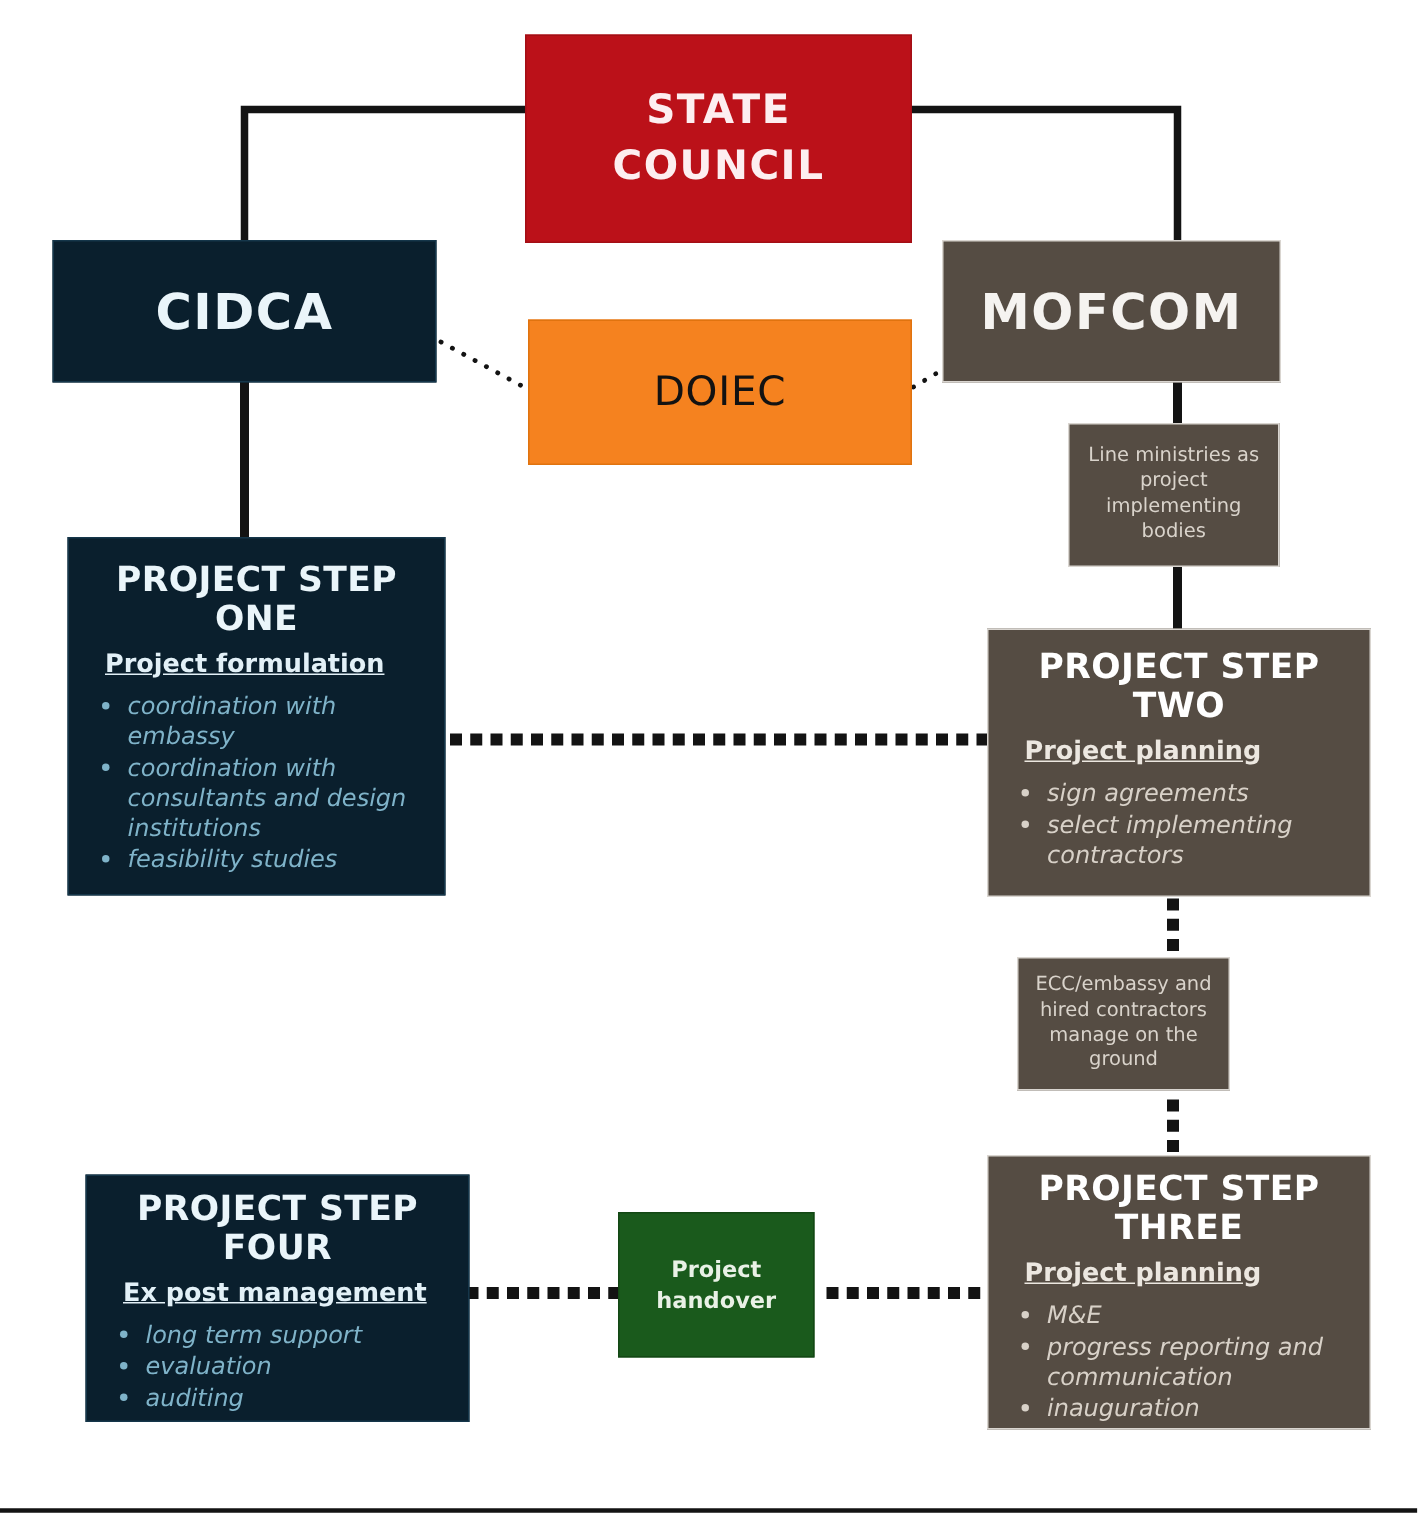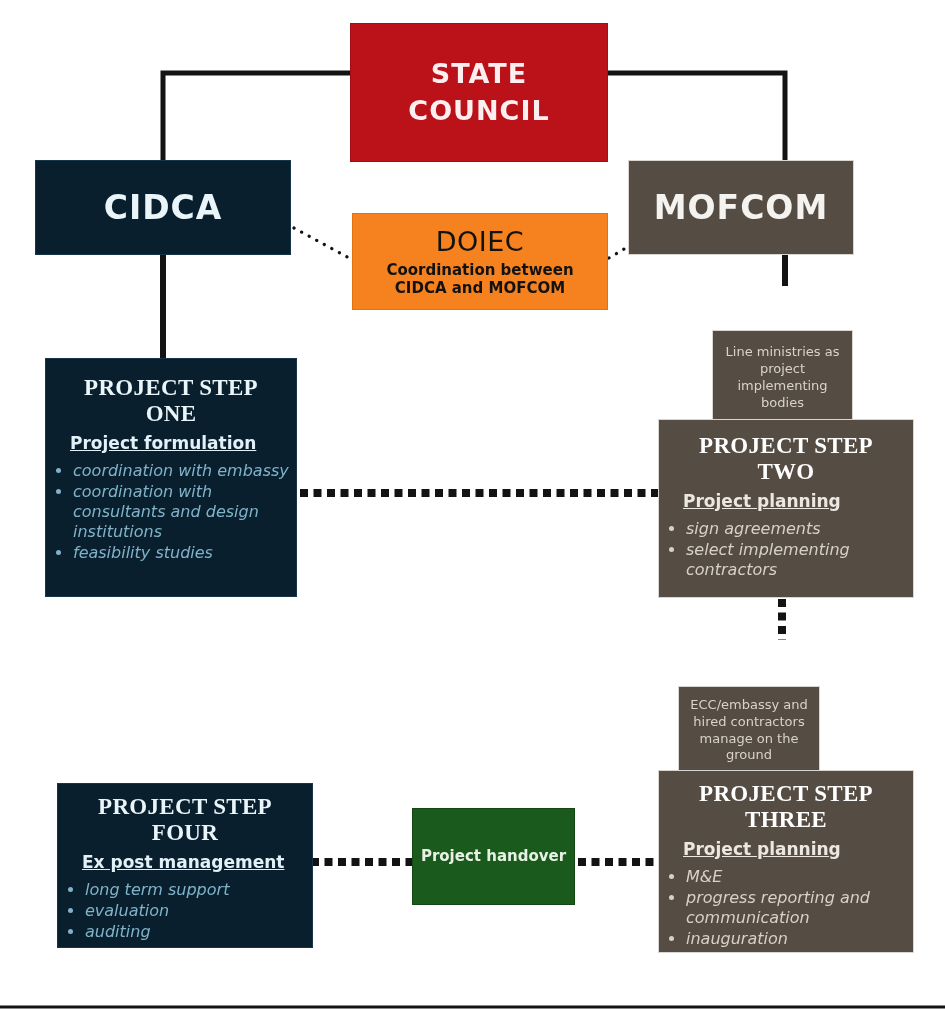--- a/index.html
+++ b/index.html
@@ -12,27 +12,27 @@
   .sc{background:#BB1119;border:1px solid #a30e15;color:#fdeef0;justify-content:center;
       font-size:27px;font-weight:bold;letter-spacing:1px;line-height:1.35;}
   .navy{background:#0A1F2D;border:1px solid #15364a;color:#eaf5fa;}
   .brown{background:#554C43;border:1px solid #d9d5d0;color:#f5f3f0;}
   .org-label{justify-content:center;font-size:33px;font-weight:bold;letter-spacing:1px;}
 
   .doiec{background:#F5821F;border:1px solid #e0730f;color:#121212;justify-content:center;}
   .doiec-title{font-size:27px;font-weight:400;letter-spacing:.5px;text-align:right;}
   .doiec-sub{font-size:15px;font-weight:bold;line-height:1.2;margin-top:4px;max-width:236px;}
 
-  .smallbox{justify-content:center;font-size:13px;line-height:1.3;padding:6px;margin-top:48px;}
+  .smallbox{justify-content:center;font-size:13px;line-height:1.3;padding:6px;}
   .smallbox.brown{color:#d9d3cb;}
 
   .stepbox{align-items:stretch;text-align:left;}
-  .step-title{text-align:center;font-size:23px;font-weight:bold;line-height:1.12;letter-spacing:.3px;font-family:Liberation Serif, serif;}
+  .step-title{text-align:center;font-size:23px;font-weight:bold;line-height:1.12;letter-spacing:.3px;}
   .step-sub{font-size:17px;font-weight:bold;text-decoration:underline;margin:6px 0 0 24px;}
-  .step-ul{margin:8px 0 0 4px;padding-left:23px;font-style:italic;font-size:16px;line-height:1.25;}
+  .step-ul{margin:8px 0 0 16px;padding-left:23px;font-style:italic;font-size:16px;line-height:1.25;}
   .step-ul li{margin:0 0 1px 0;}
   .navy .step-sub{color:#e2f0f7;}
   .navy .step-ul{color:#7fb3c9;}
   .brown .step-sub{color:#ece7e0;}
   .brown .step-ul{color:#d8d1c8;}
   .navy .step-title{color:#eaf5fa;}
   .brown .step-title{color:#ffffff;}
 
   .green{background:#1A5A1C;border:1px solid #134714;color:#e9f1e6;justify-content:center;
          font-size:15px;font-weight:600;line-height:1.35;}
@@ -41,21 +41,21 @@
   #n-sc{left:350px;top:23px;width:258px;height:139px;}
   #n-cidca{left:35px;top:160px;width:256px;height:95px;}
   #n-mofcom{left:628px;top:160px;width:226px;height:95px;text-align:center;}
   #n-doiec{left:352px;top:213px;width:256px;height:97px;}
   #n-linemin{left:712px;top:282px;width:141px;height:96px;}
   #n-step1{left:45px;top:358px;width:252px;height:239px;padding-top:16px;}
   #n-step2{left:658px;top:419px;width:256px;height:179px;padding-top:13px;}
   #n-ecc{left:678px;top:638px;width:142px;height:89px;}
   #n-step3{left:658px;top:770px;width:256px;height:183px;padding-top:10px;}
   #n-step4{left:57px;top:783px;width:256px;height:165px;padding-top:10px;}
-  #n-handover{left:412px;top:808px;width:163px;height:97px;}
+  #n-handover{left:412px;top:808px;width:131px;height:97px;}
 </style>
 </head>
 <body>
 
 <div id="canvas">
 
   <svg id="connectors" width="945" height="1013" viewBox="0 0 945 1013">
 
     <path d="M163,163 L163,73 L352,73" fill="none" stroke="#131313" stroke-width="5"></path>
     <path d="M605,73 L785,73 L785,163" fill="none" stroke="#131313" stroke-width="5"></path>
@@ -81,21 +81,20 @@
   <div id="n-cidca" class="node navy org-label">
       <span>CIDCA</span>
     </div>
 
   <div id="n-mofcom" class="node brown org-label">
       <span>MOFCOM</span>
     </div>
 
   <div id="n-doiec" class="node doiec">
     <div class="doiec-title">DOIEC</div>
-    <div class="doiec-sub">Coordination between CIDCA and MOFCOM</div>
   </div>
 
   <div id="n-linemin" class="node brown smallbox">
       <span>Line ministries as project implementing bodies</span>
     </div>
 
   <div id="n-step1" class="node navy stepbox">
     <div class="step-title pre">PROJECT STEP
 ONE</div>
     <div class="step-sub">Project formulation</div>

